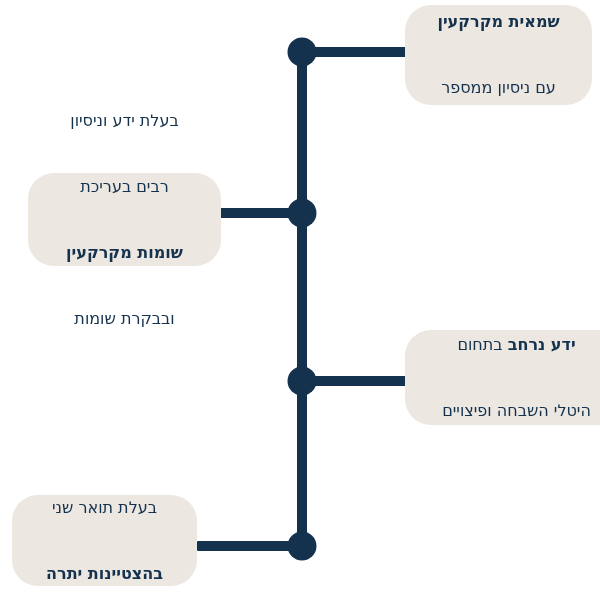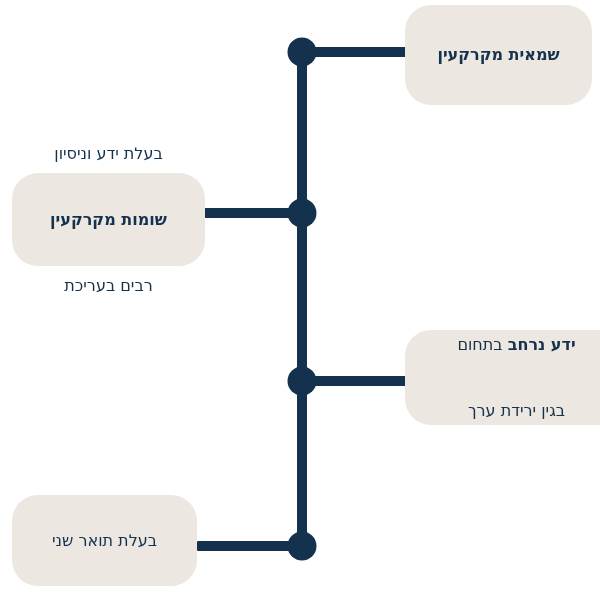--- a/index.html
+++ b/index.html
@@ -92,21 +92,21 @@
   }
 
   .card-1 {
     left: 405px;
     top: 5px;
     width: 187px;
     height: 100px;
     padding: 6px 14px;
   }
   .card-2 {
-    left: 12px;
+    left: 28px;
     top: 173px;
     width: 193px;
     height: 93px;
     padding: 6px 14px;
   }
   .card-3 {
     left: 405px;
     top: 330px;
     width: 223px;
     height: 95px;
@@ -124,36 +124,39 @@
 <body>
 
 <div id="infographic">
 
   <div class="spine"></div>
 
   <div class="connector to-right conn-1"></div>
   <div class="node node-1"></div>
   <div class="card card-1">
     <span class="line bold">שמאית מקרקעין</span>
+    <span class="line">עם ניסיון ממספר</span>
   </div>
 
   <div class="connector to-left conn-2"></div>
   <div class="node node-2"></div>
   <div class="card card-2">
     <span class="line">בעלת ידע וניסיון</span>
+    <span class="line">רבים בעריכת</span>
     <span class="line bold">שומות מקרקעין</span>
-    <span class="line">רבים בעריכת</span>
+    <span class="line">ובבקרת שומות</span>
   </div>
 
   <div class="connector to-right conn-3"></div>
   <div class="node node-3"></div>
   <div class="card card-3">
     <span class="line"><span class="bold-seg">ידע נרחב</span><span> בתחום</span></span>
-    <span class="line">בגין ירידת ערך</span>
+    <span class="line">היטלי השבחה ופיצויים</span>
   </div>
 
   <div class="connector to-left conn-4"></div>
   <div class="node node-4"></div>
   <div class="card card-4">
     <span class="line">בעלת תואר שני</span>
+    <span class="line bold">בהצטיינות יתרה</span>
   </div>
 
 </div>
 
 </body></html>

